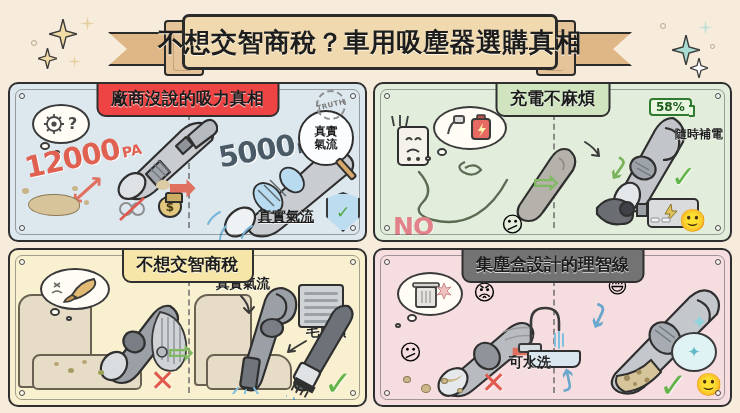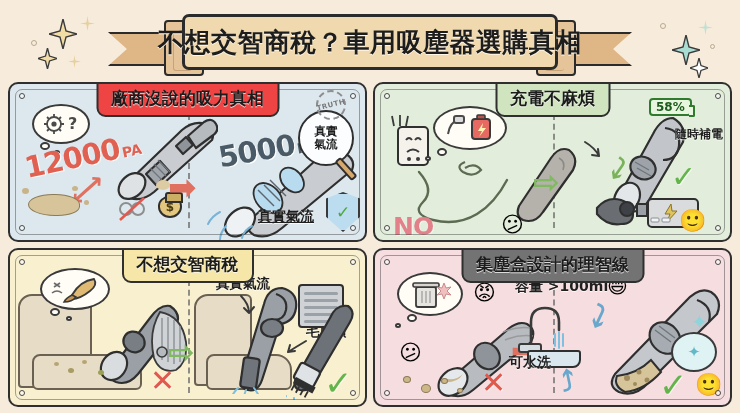--- a/index.html
+++ b/index.html
@@ -675,21 +675,20 @@
     <div class="dustmote" style="left:46px;top:134px;width:10px;height:9px;background:#cdb789;border:1.4px solid #8c7b58;"></div>
     <div class="dustmote" style="left:66px;top:128px;width:7px;height:6px;background:#cdb789;border:1.4px solid #8c7b58;"></div>
     <div class="dustmote" style="left:82px;top:138px;width:6px;height:5px;background:#cdb789;border:1.4px solid #8c7b58;"></div>
 
     <div class="cross-x" style="left:106px;top:118px;font-size:30px;">
       <span>✕</span>
     </div>
 
     <div class="big-arrow ar-red" style="left:136px;top:86px;font-size:30px;">➡</div>
 
-    <div class="note" style="left:140px;top:28px;font-size:14px;">容量 &gt;100ml</div>
     <div class="emoji" style="left:232px;top:26px;font-size:20px;">
       <span>😄</span>
     </div>
 
     <svg style="position:absolute;left:142px;top:50px;" width="52" height="54" viewBox="0 0 52 54">
       <path d="M14 50 L14 22 q0 -14 14 -14 q14 0 14 14 L42 30" fill="none" stroke="#3a3a3a" stroke-width="2.6" stroke-linecap="round"></path>
       <rect x="2" y="44" width="22" height="8" rx="2" fill="#d6dde2" stroke="#3a3a3a" stroke-width="2"></rect>
       <g stroke="#7fc0e0" stroke-width="2" stroke-linecap="round">
         <line x1="42" y1="32" x2="42" y2="48"></line>
           <line x1="38" y1="34" x2="38" y2="46"></line>

